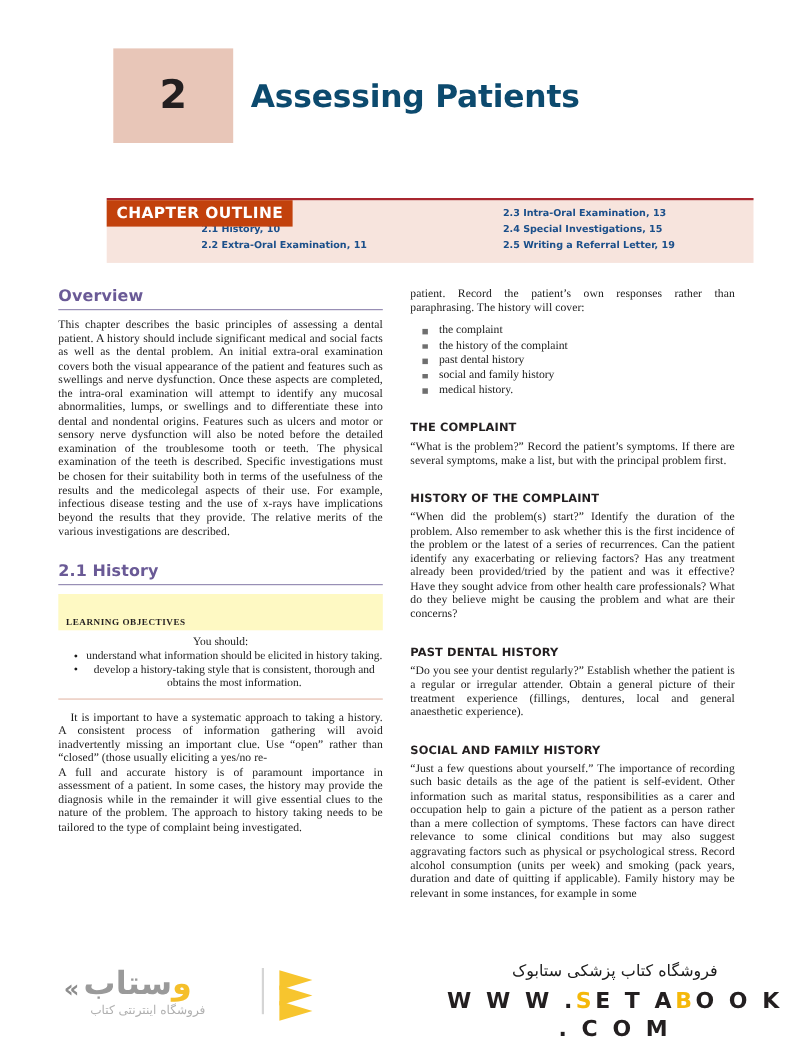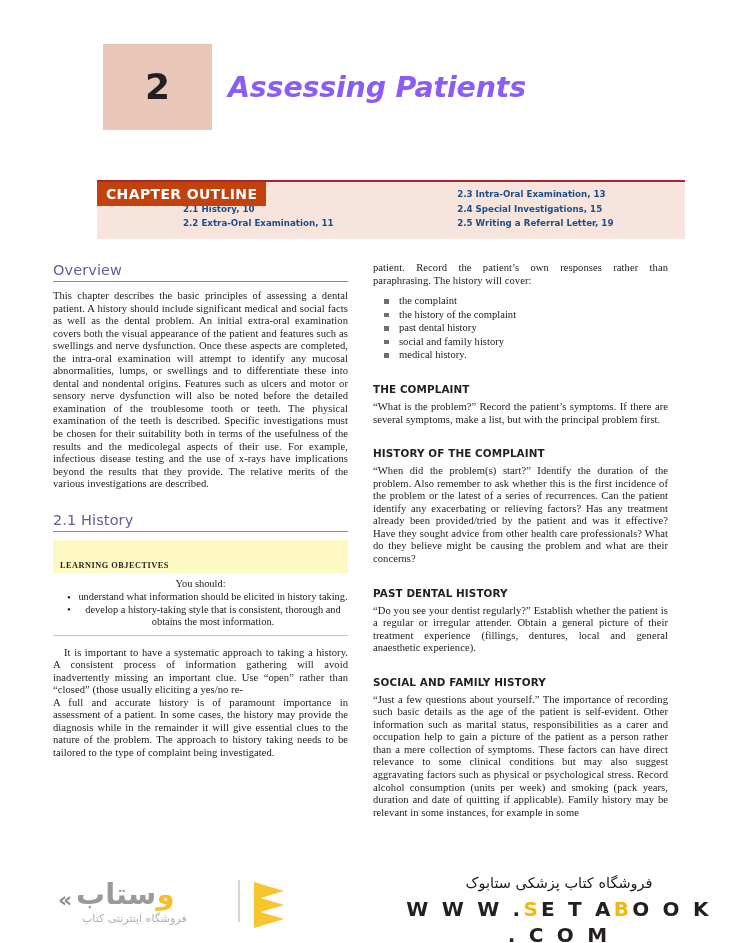--- a/index.html
+++ b/index.html
@@ -43,25 +43,24 @@
     line-height: 1;
   }
   .chapter-title {
     position: absolute;
     left: 228px;
     top: 0;
     height: 86px;
     display: flex;
     align-items: center;
     font-family: "DejaVu Sans", sans-serif;
-    font-style: italic;
     font-weight: bold;
     font-size: 28.5px;
     letter-spacing: -0.2px;
-    color: #8b5cf6;
+    color: #0c4a6e;
   }
 
   
   .outline-wrap {
     position: absolute;
     left: 97px;
     top: 180px;
     width: 588px;
     background: #f7e4dd;
     border-top: 2px solid #a8262f;
@@ -114,21 +113,21 @@
   .col {
     position: absolute;
     top: 0;
     width: 295px;
   }
   .col.left  { left: 53px; }
   .col.right { left: 373px; }
 
   h2.section-head {
     font-family: "DejaVu Sans", sans-serif;
-    font-weight: normal;
+    font-weight: bold;
     font-size: 14.5px;
     color: #6a5a96;
     margin: 0 0 3px 0;
     padding: 0;
     letter-spacing: 0.1px;
   }
   .section-rule {
     border: none;
     border-top: 1px solid #8d83ad;
     margin: 0 0 8px 0;

